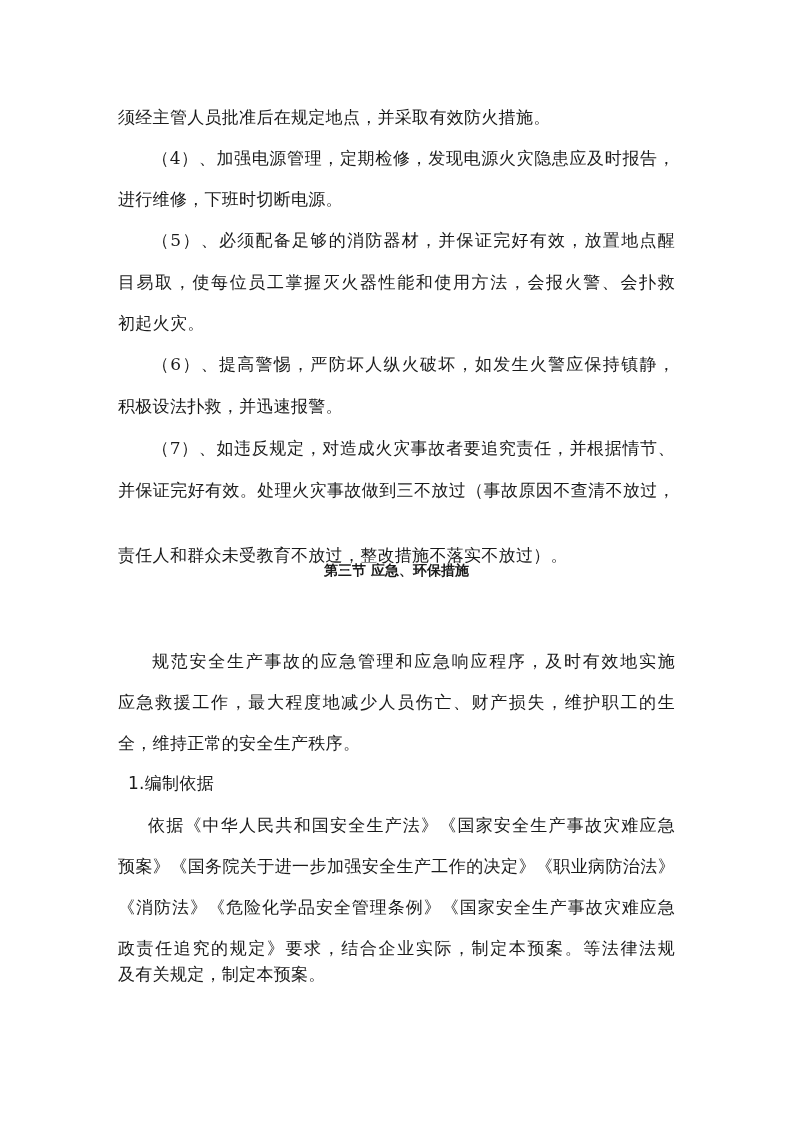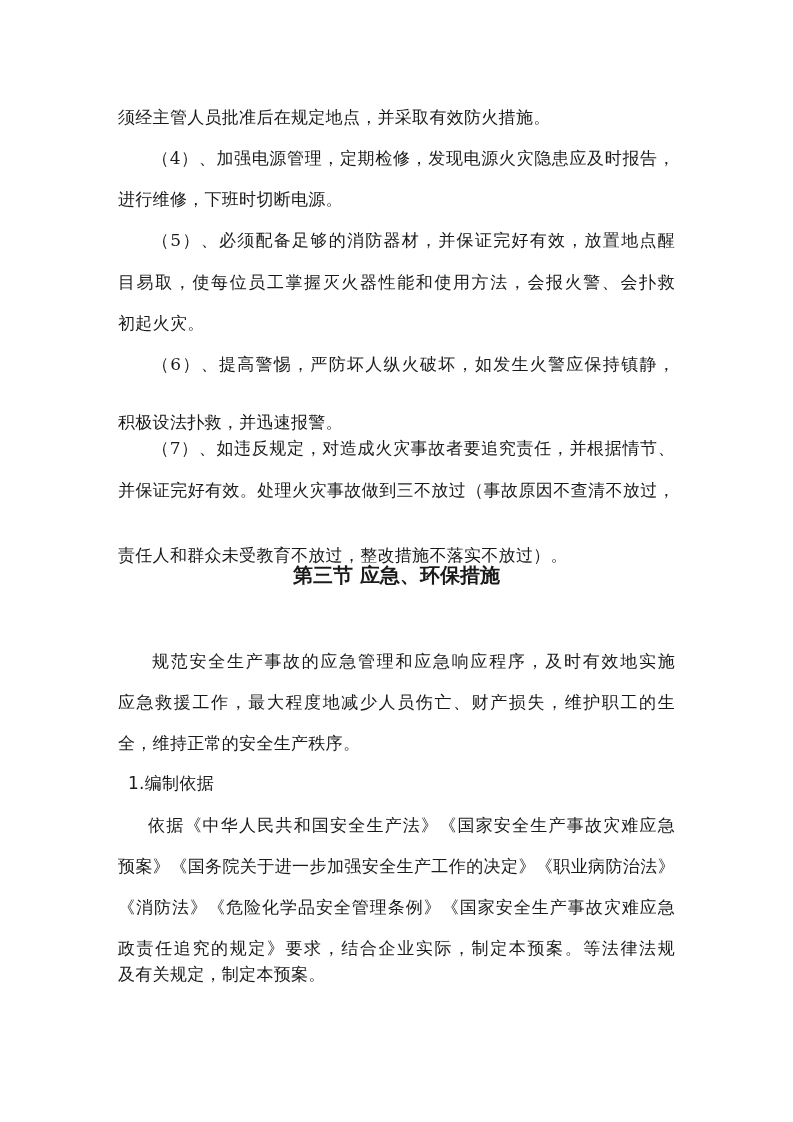--- a/index.html
+++ b/index.html
@@ -1,36 +1,36 @@
 <!DOCTYPE html>
 <html><head>
 <meta charset="utf-8">
 <style>
   html, body { margin: 0; padding: 0; background: #ffffff; }
   body { width: 793px; height: 1122px; position: relative; overflow: hidden;
          font-family: "DejaVu Serif", "Liberation Serif", serif; color: #1a1a1a; }
   .line { position: absolute; left: 118px; width: 560px; font-size: 17px; line-height: 20px;
           white-space: nowrap; letter-spacing: 0.3px; }
   .justify { text-align: justify; text-align-last: justify; }
-  .heading { position: absolute; left: 0; width: 793px; text-align: center; font-size: 20px;
+  .heading { position: absolute; left: 0; width: 793px; text-align: center; font-size: 14px;
              font-weight: bold; font-family: "DejaVu Sans", "Liberation Sans", sans-serif; }
 </style>
 </head>
 <body>
 
 <div id="page">
   <div id="lines">
       <div class="line" style="top: 107px; left: 118px; width: 557px;">须经主管人员批准后在规定地点，并采取有效防火措施。</div>
       <div class="line justify" style="top: 148px; left: 152px; width: 523px;">（4）、加强电源管理，定期检修，发现电源火灾隐患应及时报告，</div>
       <div class="line" style="top: 189px; left: 118px; width: 557px;">进行维修，下班时切断电源。</div>
       <div class="line justify" style="top: 230px; left: 152px; width: 523px;">（5）、必须配备足够的消防器材，并保证完好有效，放置地点醒</div>
       <div class="line justify" style="top: 272px; left: 118px; width: 557px;">目易取，使每位员工掌握灭火器性能和使用方法，会报火警、会扑救</div>
       <div class="line" style="top: 313px; left: 118px; width: 557px;">初起火灾。</div>
       <div class="line justify" style="top: 354px; left: 152px; width: 523px;">（6）、提高警惕，严防坏人纵火破坏，如发生火警应保持镇静，</div>
-      <div class="line" style="top: 412px; left: 118px; width: 557px;">积极设法扑救，并迅速报警。</div>
+      <div class="line" style="top: 396px; left: 118px; width: 557px;">积极设法扑救，并迅速报警。</div>
       <div class="line justify" style="top: 438px; left: 152px; width: 523px;">（7）、如违反规定，对造成火灾事故者要追究责任，并根据情节、</div>
       <div class="line justify" style="top: 480px; left: 118px; width: 557px;">并保证完好有效。处理火灾事故做到三不放过（事故原因不查清不放过，</div>
       <div class="line" style="top: 545px; left: 118px; width: 557px;">责任人和群众未受教育不放过，整改措施不落实不放过）。</div>
     </div>
   <div class="heading" style="top:562px;">第三节  应急、环保措施</div>
   <div id="intro">
       <div class="line justify" style="top: 651px; left: 152px; width: 523px;">规范安全生产事故的应急管理和应急响应程序，及时有效地实施</div>
       <div class="line justify" style="top: 692px; left: 118px; width: 557px;">应急救援工作，最大程度地减少人员伤亡、财产损失，维护职工的生</div>
       <div class="line" style="top: 733px; left: 118px; width: 557px;">全，维持正常的安全生产秩序。</div>
     </div>

